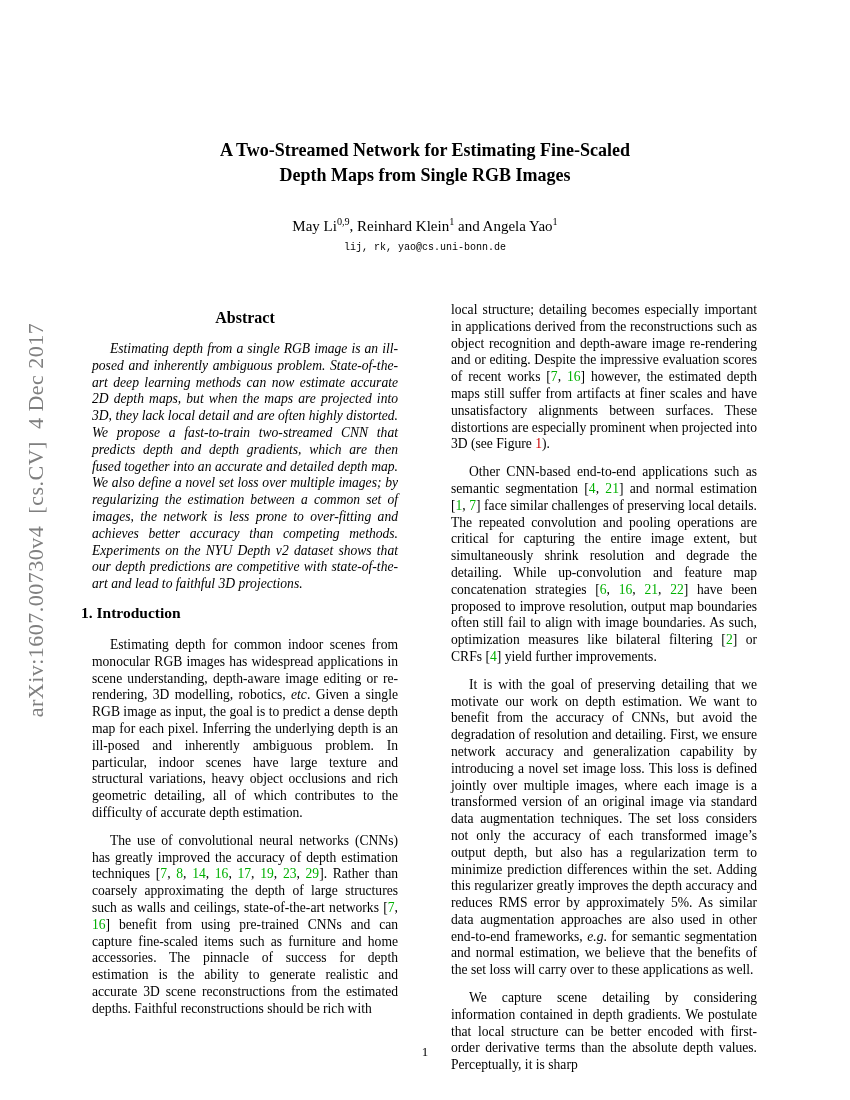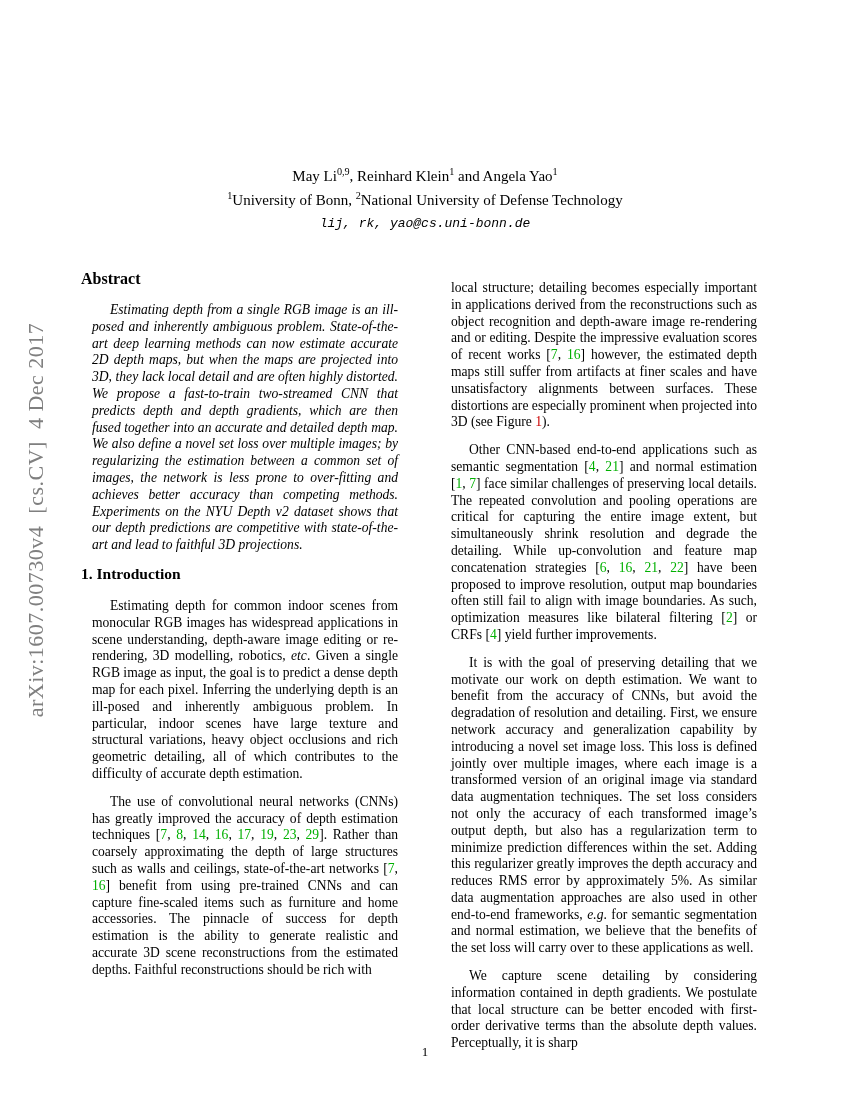--- a/index.html
+++ b/index.html
@@ -31,38 +31,37 @@
     font-size: 18px;
     font-weight: bold;
     line-height: 25px;
     margin: 0;
   }
   .title span { display: block; }
   .authors { margin-top: 30px; font-size: 15px; }
   .affiliation { margin-top: 7px; font-size: 15px; }
   .email {
     margin-top: 7px;
-    font-size: 13px;
+    font-size: 10px;
     font-family: "Liberation Mono", "DejaVu Sans Mono", monospace;
-    font-style: italic;
   }
 
   
   .columns {
     margin: 38px 81px 0 81px;
     display: flex;
     gap: 31px;
   }
   .col { width: 328px; }
 
   .abstract-heading {
-    text-align: left;
+    text-align: center;
     font-weight: bold;
     font-size: 16px;
-    margin: 1px 0 14px 0;
+    margin: 18px 0 14px 0;
   }
   .body, .abstract-text {
     font-size: 13.6px;
     line-height: 16.8px;
     text-align: justify;
     margin: 11px;
   }
   .abstract-text { font-style: italic; }
   .indent { text-indent: 18px; }
 
@@ -86,22 +85,25 @@
   }
 </style>
 </head>
 <body>
 
 <div class="page">
 
   <div class="arxiv-strip">arXiv:1607.00730v4  [cs.CV]  4 Dec 2017</div>
 
   <div class="header">
+    <h1 class="title">
+      <span>A Two-Streamed Network for Estimating Fine-Scaled</span>
+      <span>Depth Maps from Single RGB Images</span>
+    </h1>
     <div class="authors"><span>May Li</span><span class="seg-sup">0,9</span><span>, Reinhard Klein</span><span class="seg-sup">1</span><span> and Angela Yao</span><span class="seg-sup">1</span></div>
-    <div class="affiliation"><span class="seg-sup">1</span><span>University of Bonn, </span><span class="seg-sup">2</span><span>National University of Defense Technology</span></div>
     <div class="email">lij, rk, yao@cs.uni-bonn.de</div>
   </div>
 
   <div class="columns">
 
     <div class="col">
       <div class="abstract-heading">Abstract</div>
       <p class="abstract-text indent">Estimating depth from a single RGB image is an ill-posed and inherently ambiguous problem. State-of-the-art deep learning methods can now estimate accurate 2D depth maps, but when the maps are projected into 3D, they lack local detail and are often highly distorted. We propose a fast-to-train two-streamed CNN that predicts depth and depth gradients, which are then fused together into an accurate and detailed depth map. We also define a novel set loss over multiple images; by regularizing the estimation between a common set of images, the network is less prone to over-fitting and achieves better accuracy than competing methods. Experiments on the NYU Depth v2 dataset shows that our depth predictions are competitive with state-of-the-art and lead to faithful 3D projections.</p>
       <h2 class="section-heading">1. Introduction</h2>
       <p class="body indent"><span>Estimating depth for common indoor scenes from monocular RGB images has widespread applications in scene understanding, depth-aware image editing or re-rendering, 3D modelling, robotics, </span><span class="seg-it">etc</span><span>. Given a single RGB image as input, the goal is to predict a dense depth map for each pixel. Inferring the underlying depth is an ill-posed and inherently ambiguous problem. In particular, indoor scenes have large texture and structural variations, heavy object occlusions and rich geometric detailing, all of which contributes to the difficulty of accurate depth estimation.</span></p>

